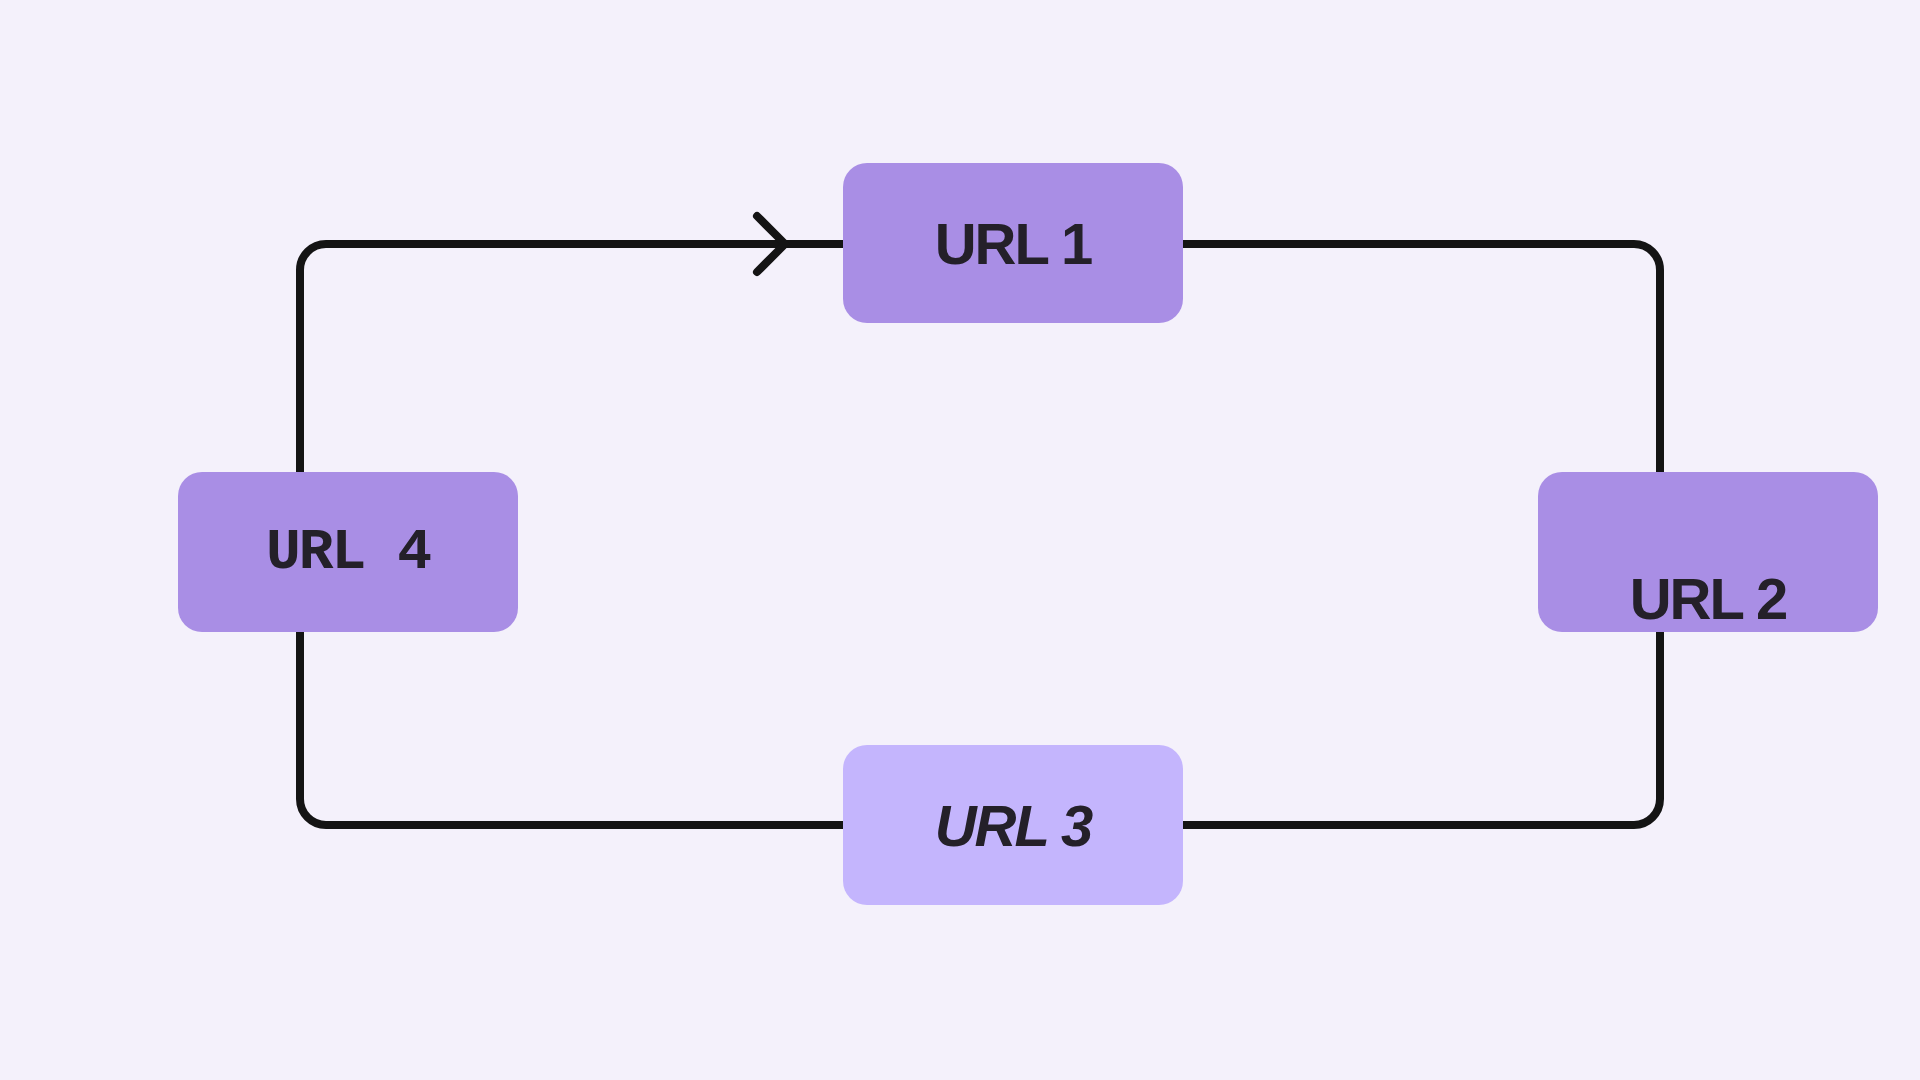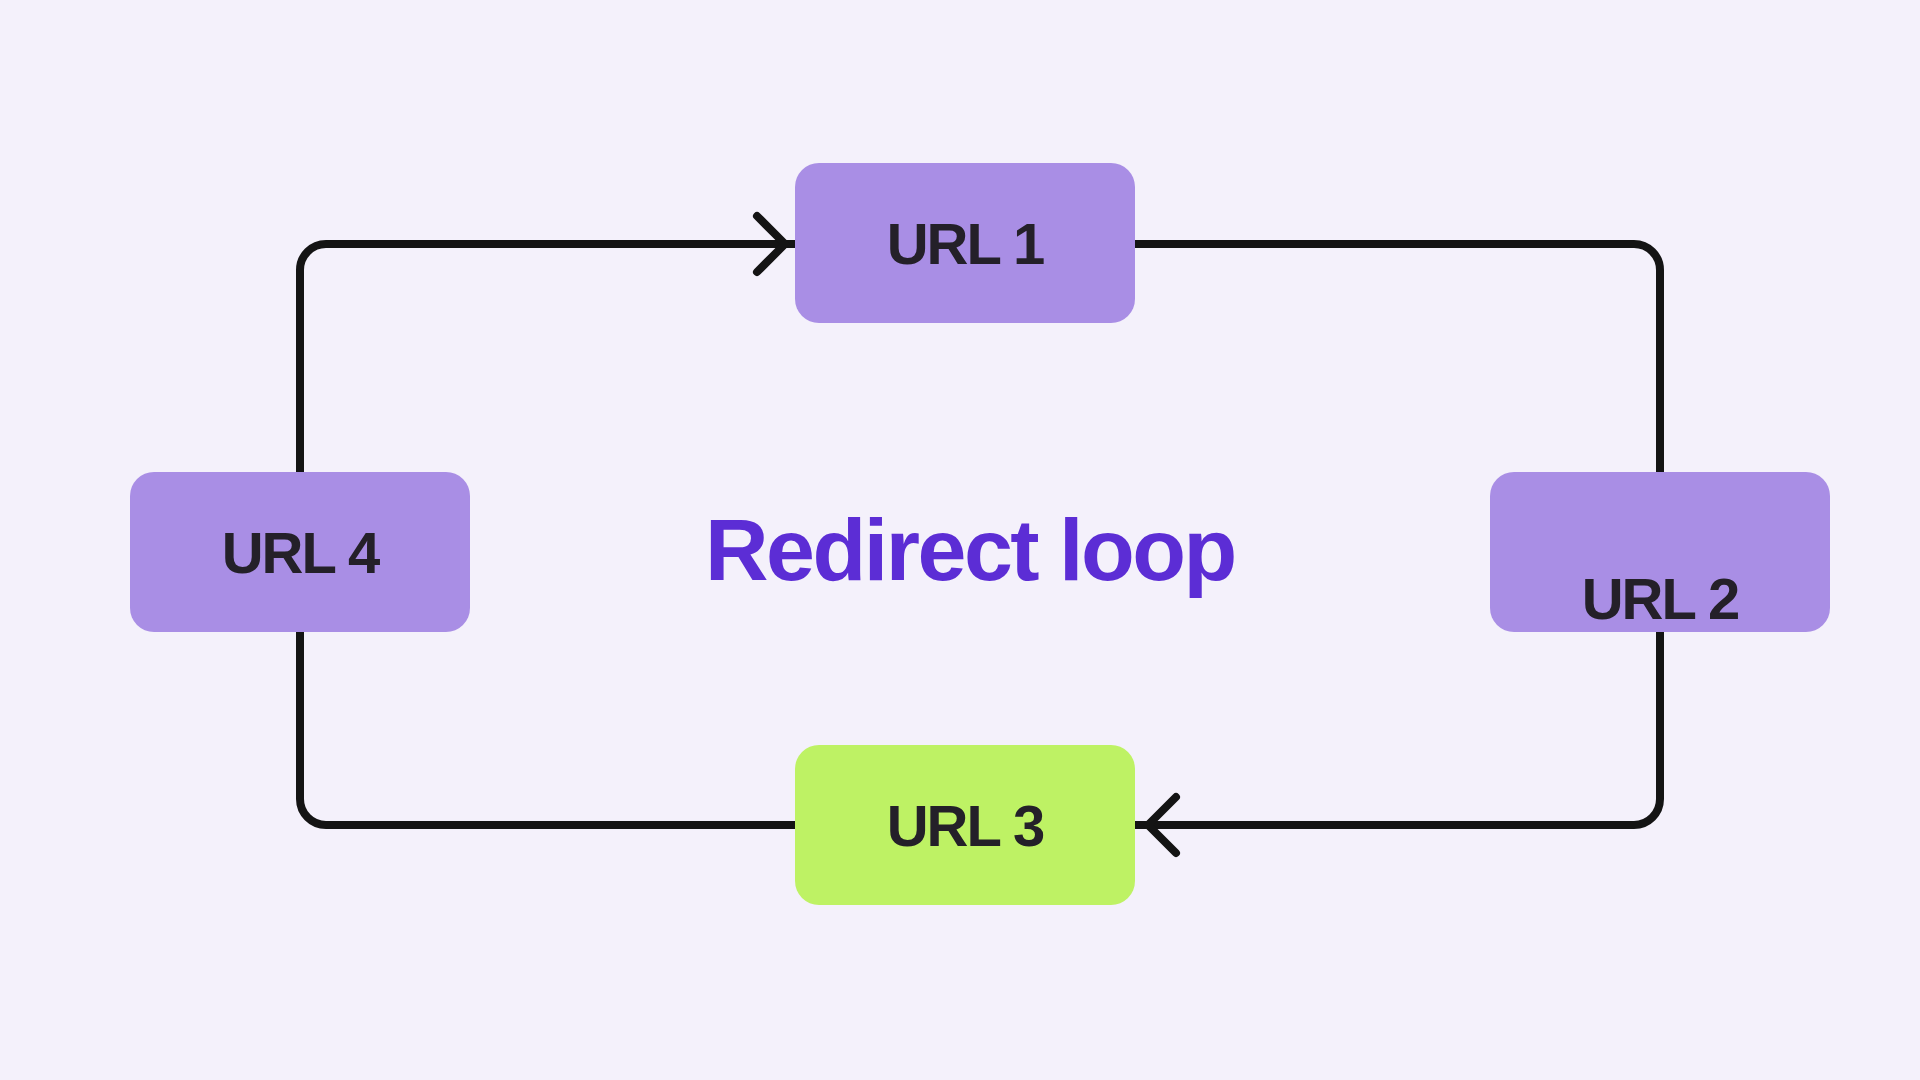--- a/index.html
+++ b/index.html
@@ -27,20 +27,21 @@
     width: 340px;
     height: 160px;
     border-radius: 24px;
     display: flex;
     align-items: center;
     justify-content: center;
     font-weight: 700;
     font-size: 58px;
     letter-spacing: -2px;
     white-space: nowrap;
+    margin-left: 48px;
   }
   .node-url-1 { left: 795px;  top: 163px; }
   .node-url-2 { left: 1490px; top: 472px; align-items: flex-end; }
   .node-url-3 { left: 795px;  top: 745px; }
   .node-url-4 { left: 130px;  top: 472px; }
   .diagram-title {
     position: absolute;
     left: 705px;
     top: 506px;
     width: 520px;
@@ -64,23 +65,22 @@
   </svg>
 
   <div class="node node-url-1" style="background-color: rgb(169, 142, 229);">
     <span style="color: rgb(36, 32, 41);">URL 1</span>
   </div>
 
   <div class="node node-url-2" style="background-color: rgb(169, 142, 229);">
     <span style="color: rgb(36, 32, 41);">URL 2</span>
   </div>
 
-  <div class="node node-url-3" style="background-color: #bef264;">
+  <div class="node node-url-3" style="background-color: #c4b5fd; font-style: italic;">
     <span style="color: rgb(36, 32, 41);">URL 3</span>
   </div>
 
   <div class="node node-url-4" style="background-color: rgb(169, 142, 229);">
-    <span style="color: rgb(36, 32, 41);">URL 4</span>
+    <span style="color: rgb(36, 32, 41); font-family: Liberation Mono, monospace;">URL 4</span>
   </div>
 
-  <div class="diagram-title" style="color: rgb(92, 45, 213);">Redirect loop</div>
 
 </div>
 
 </body></html>

